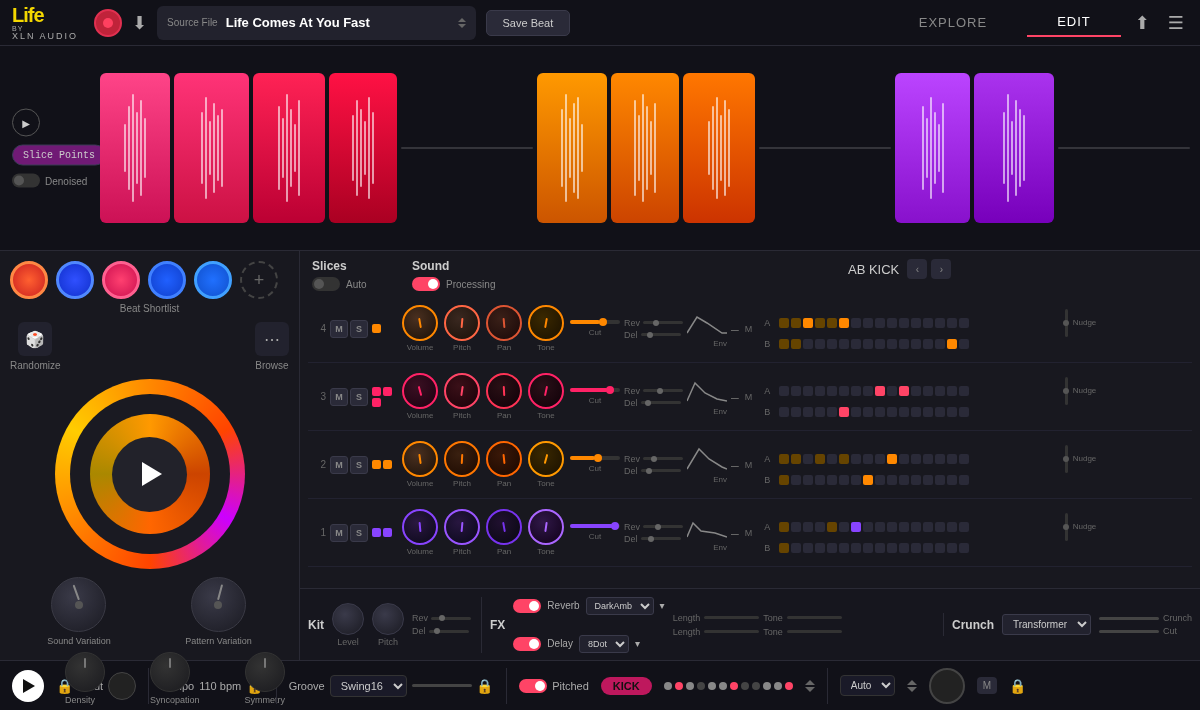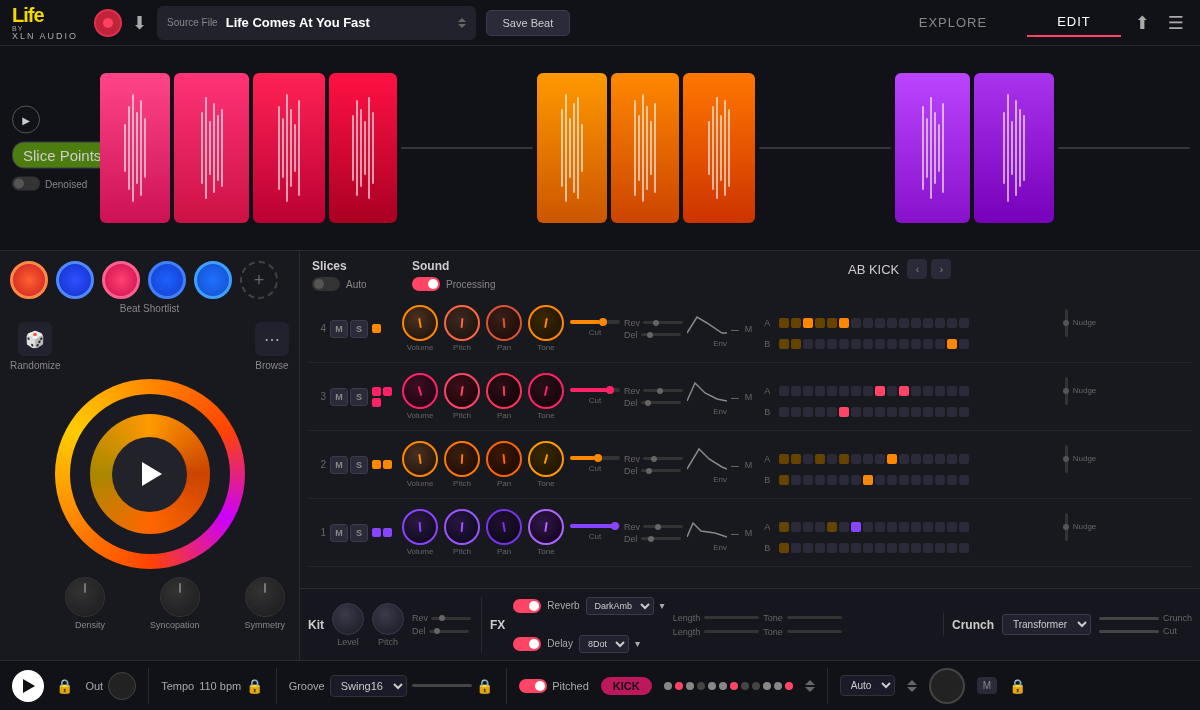--- a/index.html
+++ b/index.html
@@ -146,27 +146,28 @@
     .play-btn-small {
       width: 28px; height: 28px;
       border-radius: 50%;
       border: 1.5px solid #555;
       display: flex; align-items: center; justify-content: center;
       cursor: pointer;
       color: #ccc;
       font-size: 10px;
     }
     .slice-points-btn {
-      background: #4d7c0f;
+      background: #701a75;
       border: 1px solid #3a3a55;
       color: #ccc;
       padding: 4px 10px;
       border-radius: 12px;
-      font-size: 15px;
+      font-size: 10px;
       cursor: pointer;
+      font-family: Liberation Mono, monospace;
     }
     .denoised-toggle {
       display: flex;
       align-items: center;
       gap: 5px;
       font-size: 10px;
       color: #888;
     }
     .toggle-sm {
       width: 28px; height: 14px;
@@ -381,21 +382,21 @@
       background: #555;
     }
     .knob-label {
       font-size: 9px;
       color: #888;
       text-align: center;
     }
     .small-knob-item {
       display: flex;
       flex-direction: column;
-      align-items: flex-end;
+      align-items: flex-start;
       gap: 3px;
       margin-left: 45px;
     }
     .small-knob {
       width: 40px; height: 40px;
       border-radius: 50%;
       background: radial-gradient(circle at 40% 35%, #333, #1a1a1e);
       border: 1px solid #333;
       position: relative;
     }
@@ -1091,20 +1092,34 @@
     <div class="big-circle-player">
       <div class="big-circle-inner">
         <div class="big-circle-mid">
           <div class="big-circle-core">
             <div class="play-triangle"></div>
           </div>
         </div>
       </div>
     </div>
 
+    <div class="knobs-row">
+      <div class="knob-item">
+        <div class="knob-dial sound-var">
+          <div class="knob-center-dot"></div>
+        </div>
+        <span class="knob-label">Sound Variation</span>
+      </div>
+      <div class="knob-item">
+        <div class="knob-dial pat-var">
+          <div class="knob-center-dot"></div>
+        </div>
+        <span class="knob-label">Pattern Variation</span>
+      </div>
+    </div>
 
     <div class="small-knobs-row" style="margin-top:6px;">
       <div class="small-knob-item">
         <div class="small-knob"></div>
         <span class="knob-label">Density</span>
       </div>
       <div class="small-knob-item">
         <div class="small-knob"></div>
         <span class="knob-label">Syncopation</span>
       </div>

